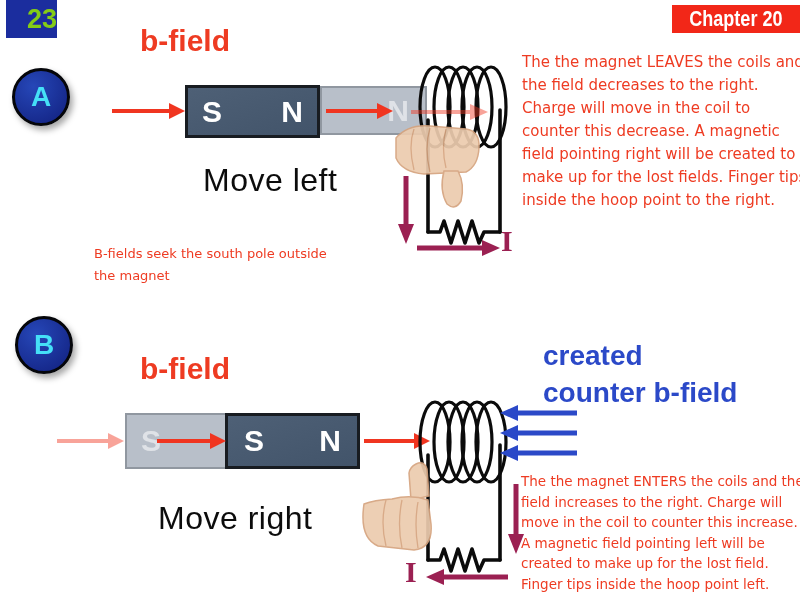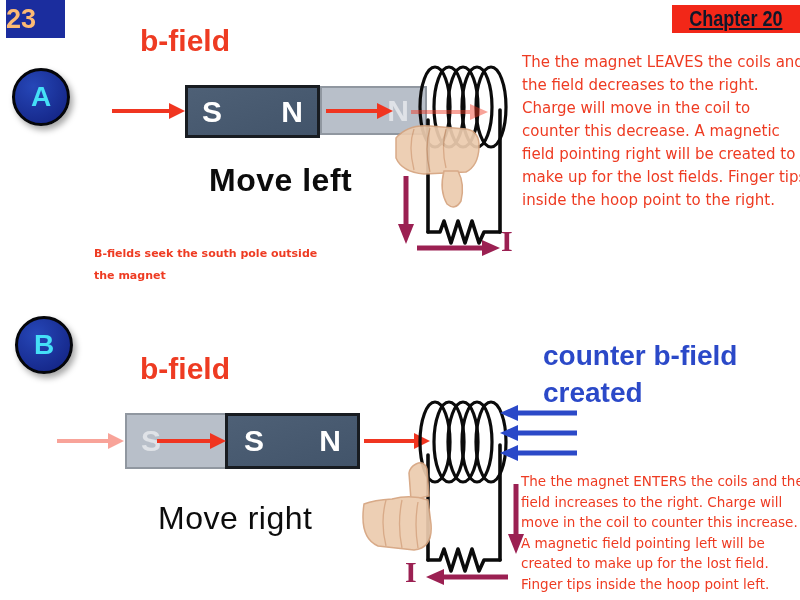--- a/index.html
+++ b/index.html
@@ -1,24 +1,24 @@
 <!DOCTYPE html>
 <html><head>
 <meta charset="utf-8">
 <style>
   html,body{margin:0;padding:0;background:#ffffff;}
   .slide{position:relative;width:800px;height:600px;background:#ffffff;overflow:hidden;
          font-family:"Liberation Sans",sans-serif;}
   .abs{position:absolute;}
 
   
-  .page-badge{position:absolute;left:6px;top:0;width:59px;height:38px;background:#1b2d9e;
-              color:#fdba74;font-weight:bold;font-size:27px;display:flex;align-items:center;justify-content:flex-start;}
+  .page-badge{position:absolute;left:6px;top:0;width:51px;height:38px;background:#1b2d9e;
+              color:#84cc16;font-weight:bold;font-size:27px;display:flex;align-items:center;justify-content:flex-end;}
   .chapter-badge{position:absolute;left:672px;top:5px;width:128px;height:28px;background:#f22718;
-                 color:#0f172a;display:flex;align-items:center;justify-content:center;text-decoration:underline;}
+                 color:#ffffff;display:flex;align-items:center;justify-content:center;}
   .chapter-badge span{font-weight:bold;font-size:22px;transform:scaleX(.82);letter-spacing:0px;white-space:nowrap;}
 
   
   .circle{position:absolute;width:52px;height:52px;border-radius:50%;
           background:radial-gradient(circle at 35% 30%,#2647b8,#111f7d);
           border:3px solid #05060a;box-shadow:3px 4px 6px rgba(0,0,0,.35);
           display:flex;align-items:center;justify-content:center;
           color:#45e0f7;font-size:28px;font-weight:bold;}
 
   .heading{position:absolute;font-weight:bold;font-size:30px;color:#ee3b22;text-align:right;}
@@ -31,21 +31,21 @@
           font-weight:bold;color:#fff;}
   .magnet span{font-size:30px;}
   .magnet.dark{background:linear-gradient(160deg,#4e6076,#42546a);border:3px solid #181c21;}
   .magnet.ghost{background:#b8bfc9;border:2px solid #9097a0;}
   .magnet.ghost span{color:rgba(255,255,255,.55);}
 
   
   .para{position:absolute;color:#ee3b22;font-family:"DejaVu Sans",sans-serif;}
   .para-a{left:522px;top:51px;width:290px;font-size:15px;line-height:23px;}
   .para-b{left:521px;top:471px;width:287px;font-size:13.5px;line-height:20.5px;}
-  .note-a{left:94px;top:243px;width:238px;font-size:11px;line-height:22px;font-weight:bold;}
+  .note-a{left:94px;top:243px;width:238px;font-size:13px;line-height:22px;}
 
   .current-label{position:absolute;font-family:"Liberation Serif","DejaVu Serif",serif;
                  color:#9b2052;font-size:30px;font-weight:bold;line-height:30px;}
 </style>
 </head>
 <body>
 
 <div class="slide">
 
   <div class="page-badge">
@@ -112,21 +112,21 @@
   <svg class="abs" style="left:396px;top:176px;" width="20" height="68" viewBox="0 0 20 68">
     <line x1="10" y1="0" x2="10" y2="50" stroke="#9b2052" stroke-width="5"></line>
     <polygon points="2,48 10,68 18,48" fill="#9b2052"></polygon>
   </svg>
   <svg class="abs" style="left:416px;top:239px;" width="84" height="18" viewBox="0 0 84 18">
     <line x1="1" y1="9" x2="68" y2="9" stroke="#9b2052" stroke-width="5"></line>
     <polygon points="66,1 84,9 66,17" fill="#9b2052"></polygon>
   </svg>
   <div class="current-label" style="left:501px;top:226px;">I</div>
 
-  <div class="move-label" style="left:209px;top:162px;font-weight:bold;">Move left</div>
+  <div class="move-label" style="left:203px;top:162px;">Move left</div>
 
   <div class="para para-a">The the magnet LEAVES the coils and the field decreases to the right. Charge will move in the coil to counter this decrease. A magnetic field pointing right will be created to make up for the lost fields. Finger tips inside the hoop point to the right.</div>
   <div class="para note-a">B-fields seek the south pole outside the magnet</div>
 
   <div class="circle" style="left:15px;top:316px;">
     <span>B</span>
   </div>
 
   <div class="heading" style="left:140px;top:352px;">b-field</div>
 
@@ -171,22 +171,22 @@
       <path d="M8 44 Q3 78 22 86 L58 90 Q77 88 75 64 L72 40 Q55 34 36 39 Q18 40 8 44 Z"></path>
     </g>
     <g fill="none" stroke="#d5a37e" stroke-width="1.3">
       <path d="M30 40 Q24 62 30 86"></path>
       <path d="M46 40 Q41 64 46 88"></path>
       <path d="M62 42 Q58 64 62 88"></path>
     </g>
   </svg>
 
   <div class="blue-heading">
+    <div>created</div>
     <div>counter b-field</div>
-    <div>created</div>
   </div>
 
   <svg class="abs" style="left:498px;top:403px;" width="80" height="20" viewBox="0 0 80 20">
     <polygon points="20,2 2,10 20,18" fill="#2b49c8"></polygon>
     <line x1="14" y1="10" x2="79" y2="10" stroke="#2b49c8" stroke-width="5"></line>
   </svg>
   <svg class="abs" style="left:498px;top:423px;" width="80" height="20" viewBox="0 0 80 20">
     <polygon points="20,2 2,10 20,18" fill="#2b49c8"></polygon>
     <line x1="14" y1="10" x2="79" y2="10" stroke="#2b49c8" stroke-width="5"></line>
   </svg>

